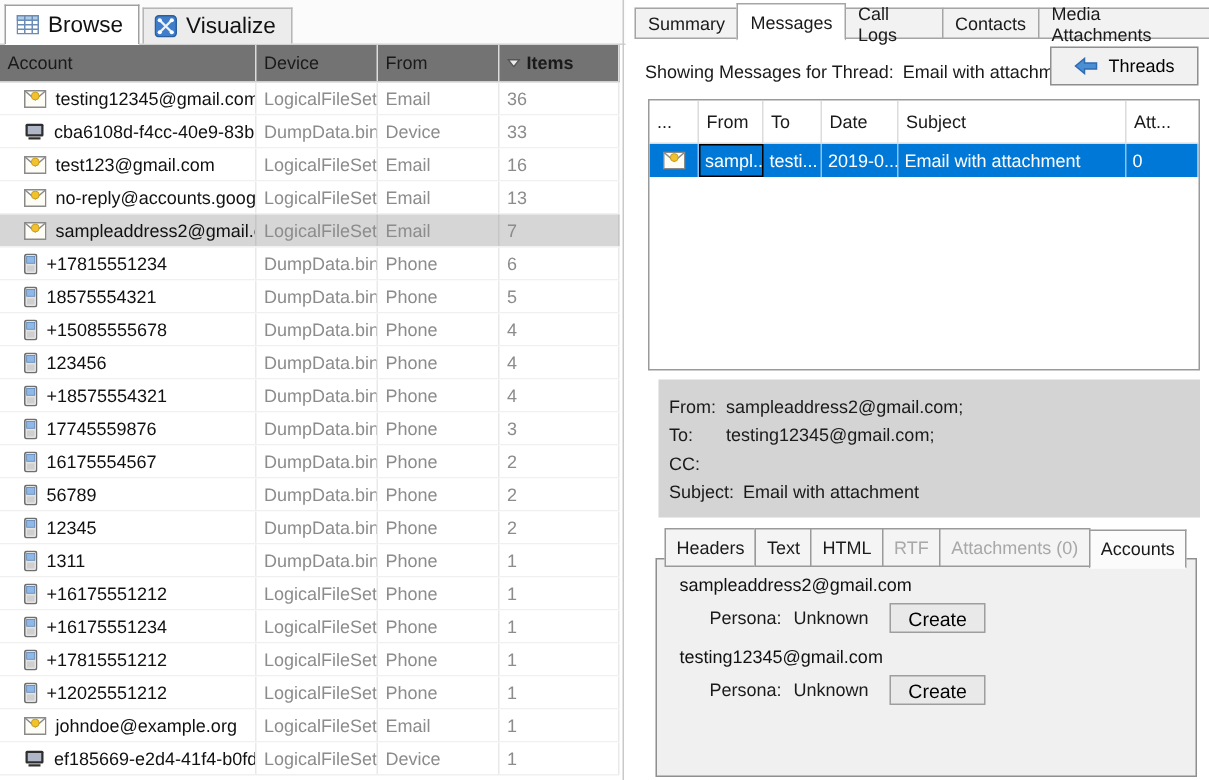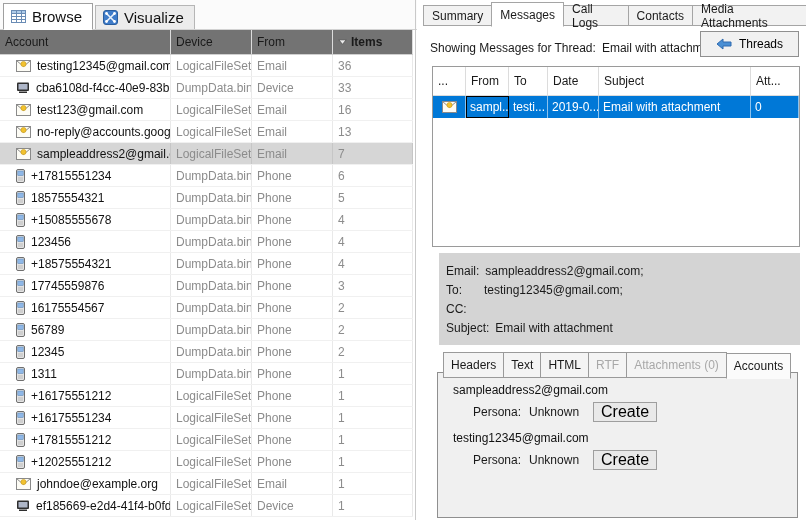--- a/index.html
+++ b/index.html
@@ -74,21 +74,21 @@
   .v-tab.disabled{color:#a8a8a8;}
   .v-tab.selected{background:#fbfbfb;height:24px;position:relative;z-index:4;margin-bottom:-1px;
                   border-bottom:1px solid #fbfbfb;}
 
   .viewer-box{position:absolute;left:19px;top:372px;width:361px;height:146px;border:1px solid #8f8f8f;
               background:#f0f0f0;box-sizing:border-box;padding:7px 0 0 15px;overflow:hidden;}
   .acct-addr{margin:3px 0 5px 0;color:#111;}
   .persona-row{margin-left:20px;display:flex;align-items:center;margin-bottom:9px;}
   .persona-value{margin-left:8px;}
   .create-btn{margin-left:14px;width:64px;height:20px;background:#e9e9e9;border:1px solid #9e9e9e;
-              font-size:16px;font-family:inherit;display:flex;align-items:center;justify-content:center;
+              font-size:13px;font-family:inherit;display:flex;align-items:center;justify-content:center;
               box-sizing:border-box;padding:0;}
 </style>
 </head>
 <body>
 
 <div id="app">
 
   <div class="left-panel">
 
     <div class="lt-tabbar">
@@ -528,21 +528,21 @@
             <span>Email with attachment</span>
           </div>
         <div class="mt-cell mw5">
             <span>0</span>
           </div>
       </div>
     </div>
 
     <div class="msg-head-box">
       <div class="mh-line">
-        <span class="mh-label">Email:</span>
+        <span class="mh-label">From:</span>
         <span class="mh-value">sampleaddress2@gmail.com;</span>
       </div>
       <div class="mh-line">
         <span class="mh-label">To:</span>
         <span class="mh-value">testing12345@gmail.com;</span>
       </div>
       <div class="mh-line">
         <span class="mh-label">CC:</span>
         <span class="mh-value"></span>
       </div>

